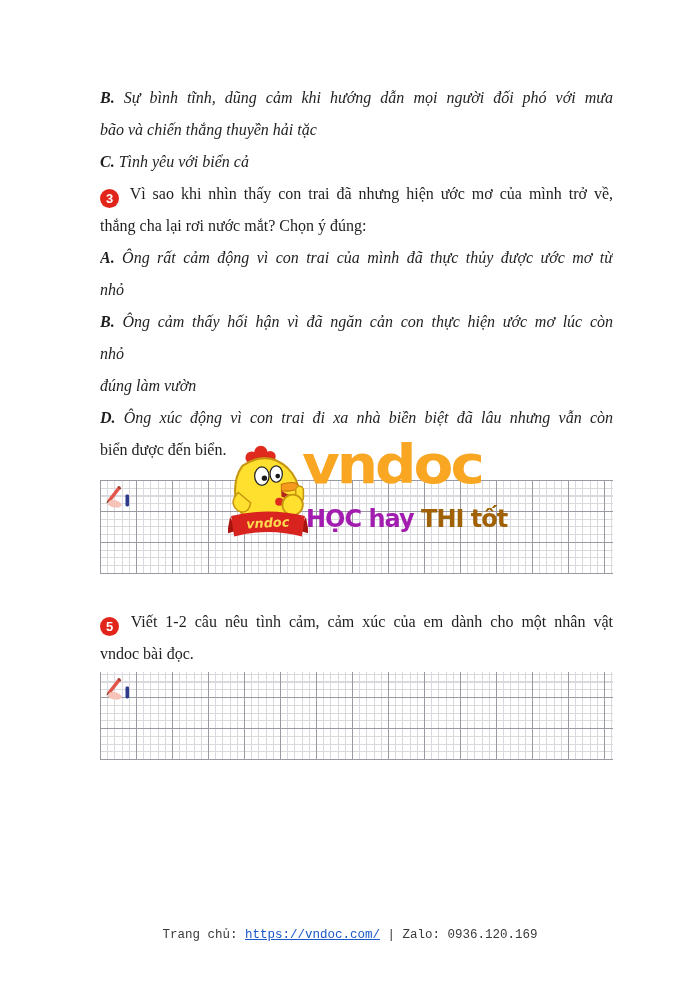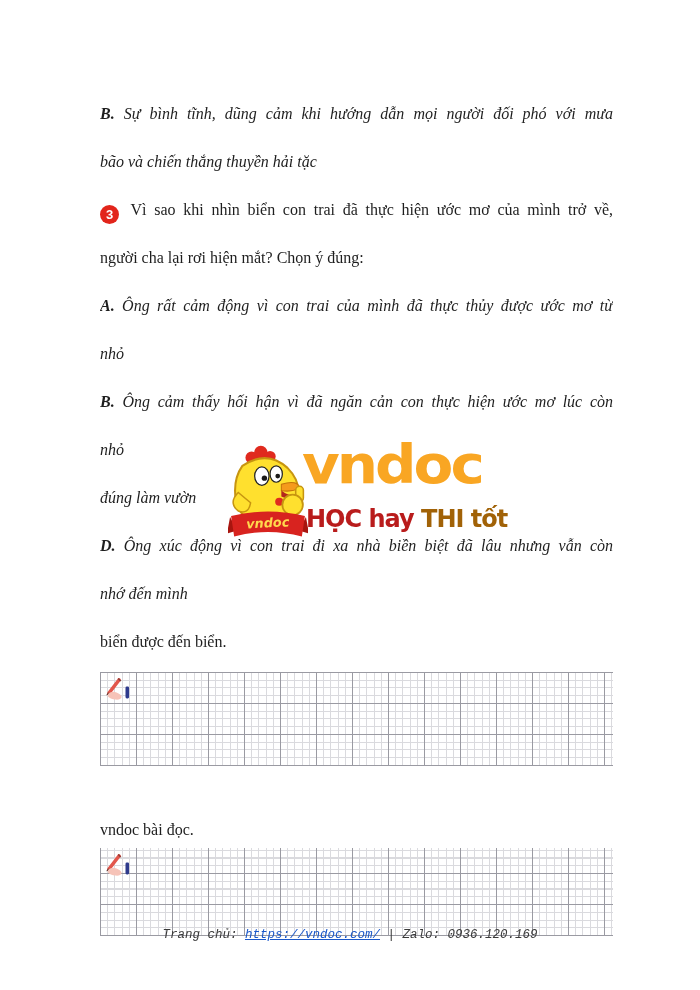--- a/index.html
+++ b/index.html
@@ -1,19 +1,19 @@
 <!DOCTYPE html>
 <html><head>
 <meta charset="utf-8">
 <style>
   html,body{margin:0;padding:0;background:#ffffff;}
   .page{position:relative;width:700px;height:990px;background:#ffffff;overflow:hidden;
         font-family:"Liberation Serif", serif;color:#1e1e1e;}
   .content{position:absolute;left:100px;top:82px;width:513px;}
-  .line{height:32px;line-height:32px;overflow:hidden;font-size:16px;white-space:nowrap;margin-top:16px;}
+  .line{height:32px;line-height:32px;overflow:hidden;font-size:16px;white-space:nowrap;}
   .j{text-align:justify;text-align-last:justify;white-space:normal;}
   .opt{font-style:italic;}
   .lead{font-weight:bold;font-style:italic;}
   .q{font-style:normal;}
   .badge{display:inline-flex;align-items:center;justify-content:center;
          width:19px;height:19px;border-radius:50%;background:#e2251b;color:#fff;
          font:bold 13px "Liberation Sans", sans-serif;font-style:normal;
          vertical-align:-4px;margin-right:4px;}
   .grid{position:relative;height:94px;margin-top:14px;
     background-image:
@@ -25,67 +25,68 @@
   .gridspacer{height:32px;}
   .handicon{position:absolute;left:5px;top:4px;}
   
   .logo{position:absolute;left:228px;top:445px;width:260px;height:95px;z-index:5;}
   .chicken{position:absolute;left:0;top:0;}
   .wordmark{position:absolute;left:74px;top:-14px;
             font:800 58px "DejaVu Sans", sans-serif;color:#f9a623;
             letter-spacing:-3px;transform:scaleY(.92);}
   .tagline{position:absolute;left:78px;top:60px;white-space:nowrap;
            font:800 24px "DejaVu Sans", sans-serif;letter-spacing:-1px;}
-  .tag-green{color:#b91c1c;}
+  .tag-green{color:#a21caf;}
   .tag-red{color:#a16207;}
   
   .footer{position:absolute;left:0;right:0;top:928px;text-align:center;
-          font-family:"Liberation Mono", monospace;font-size:12.5px;color:#3a3a3a;font-style:italic;}
+          font-family:"Liberation Mono", monospace;font-size:12.5px;color:#3a3a3a;}
   .footer a{color:#1a57c9;text-decoration:underline;cursor:pointer;}
 </style>
 </head>
 <body>
 
 <div class="page">
 
   <div class="content">
 
     <div class="line j opt"><span class="lead">B.</span> <span>Sự bình tĩnh, dũng cảm khi hướng dẫn mọi người đối phó với mưa</span></div>
     <div class="line opt"><span>bão và chiến thắng thuyền hải tặc</span></div>
 
+    <div class="line opt"><span class="lead">C.</span> <span>Tình yêu với biển cả</span></div>
 
 
-    <div class="line j q"><span class="badge">3</span> <span>Vì sao khi nhìn biển con trai đã thực hiện ước mơ của mình trở về,</span></div>
-    <div class="line q"><span>người cha lại rơi hiện mắt? Chọn ý đúng:</span></div>
+    <div class="line j q"><span class="badge">3</span> <span>Vì sao khi nhìn thấy con trai đã nhưng hiện ước mơ của mình trở về,</span></div>
+    <div class="line q"><span>thắng cha lại rơi nước mắt? Chọn ý đúng:</span></div>
 
     <div class="line j opt"><span class="lead">A.</span> <span>Ông rất cảm động vì con trai của mình đã thực thủy được ước mơ từ</span></div>
     <div class="line opt"><span>nhỏ</span></div>
 
     <div class="line j opt"><span class="lead">B.</span> <span>Ông cảm thấy hối hận vì đã ngăn cản con thực hiện ước mơ lúc còn</span></div>
     <div class="line opt"><span>nhỏ</span></div>
 
     <div class="line opt"><span>đúng làm vườn</span></div>
 
     <div class="line j opt"><span class="lead">D.</span> <span>Ông xúc động vì con trai đi xa nhà biền biệt đã lâu nhưng vẫn còn</span></div>
-    <div class="line opt"><span>nhớ đến mình</span></div>
 
     <div class="line q"><span>biển được đến biển.</span></div>
 
     <div class="grid">
       <svg class="handicon" width="32" height="26" viewBox="0 0 32 26">
         <path d="M4 17 L14 4" stroke="#e2574c" stroke-width="3.6" stroke-linecap="round"></path>
         <path d="M13.2 2.4 l2.6 2.6" stroke="#8c3b33" stroke-width="1.4"></path>
         <path d="M3.2 16.2 l-2 3 3.1 -0.8 z" fill="#5c2e27"></path>
         <path d="M3 18 q4 -3.5 8.5 -1.6 q4.6 1.8 5.2 4.6 q-1.4 3.2 -6 2.6 q-5.6 -0.6 -8 -3.4 z" fill="#f6c3b8"></path>
         <rect x="20.5" y="10.5" width="3.6" height="12" rx="1.4" fill="#2e3a8c"></rect>
       </svg>
     </div>
 
     <div class="gridspacer"></div>
 
+    <div class="line j q"><span class="badge">5</span> <span>Viết 1-2 câu nêu tình cảm, cảm xúc của em dành cho một nhân vật</span></div>
     <div class="line q"><span>vndoc bài đọc.</span></div>
 
     <div class="grid grid2">
       <svg class="handicon" width="32" height="26" viewBox="0 0 32 26">
         <path d="M4 17 L14 4" stroke="#e2574c" stroke-width="3.6" stroke-linecap="round"></path>
         <path d="M13.2 2.4 l2.6 2.6" stroke="#8c3b33" stroke-width="1.4"></path>
         <path d="M3.2 16.2 l-2 3 3.1 -0.8 z" fill="#5c2e27"></path>
         <path d="M3 18 q4 -3.5 8.5 -1.6 q4.6 1.8 5.2 4.6 q-1.4 3.2 -6 2.6 q-5.6 -0.6 -8 -3.4 z" fill="#f6c3b8"></path>
         <rect x="20.5" y="10.5" width="3.6" height="12" rx="1.4" fill="#2e3a8c"></rect>
       </svg>

